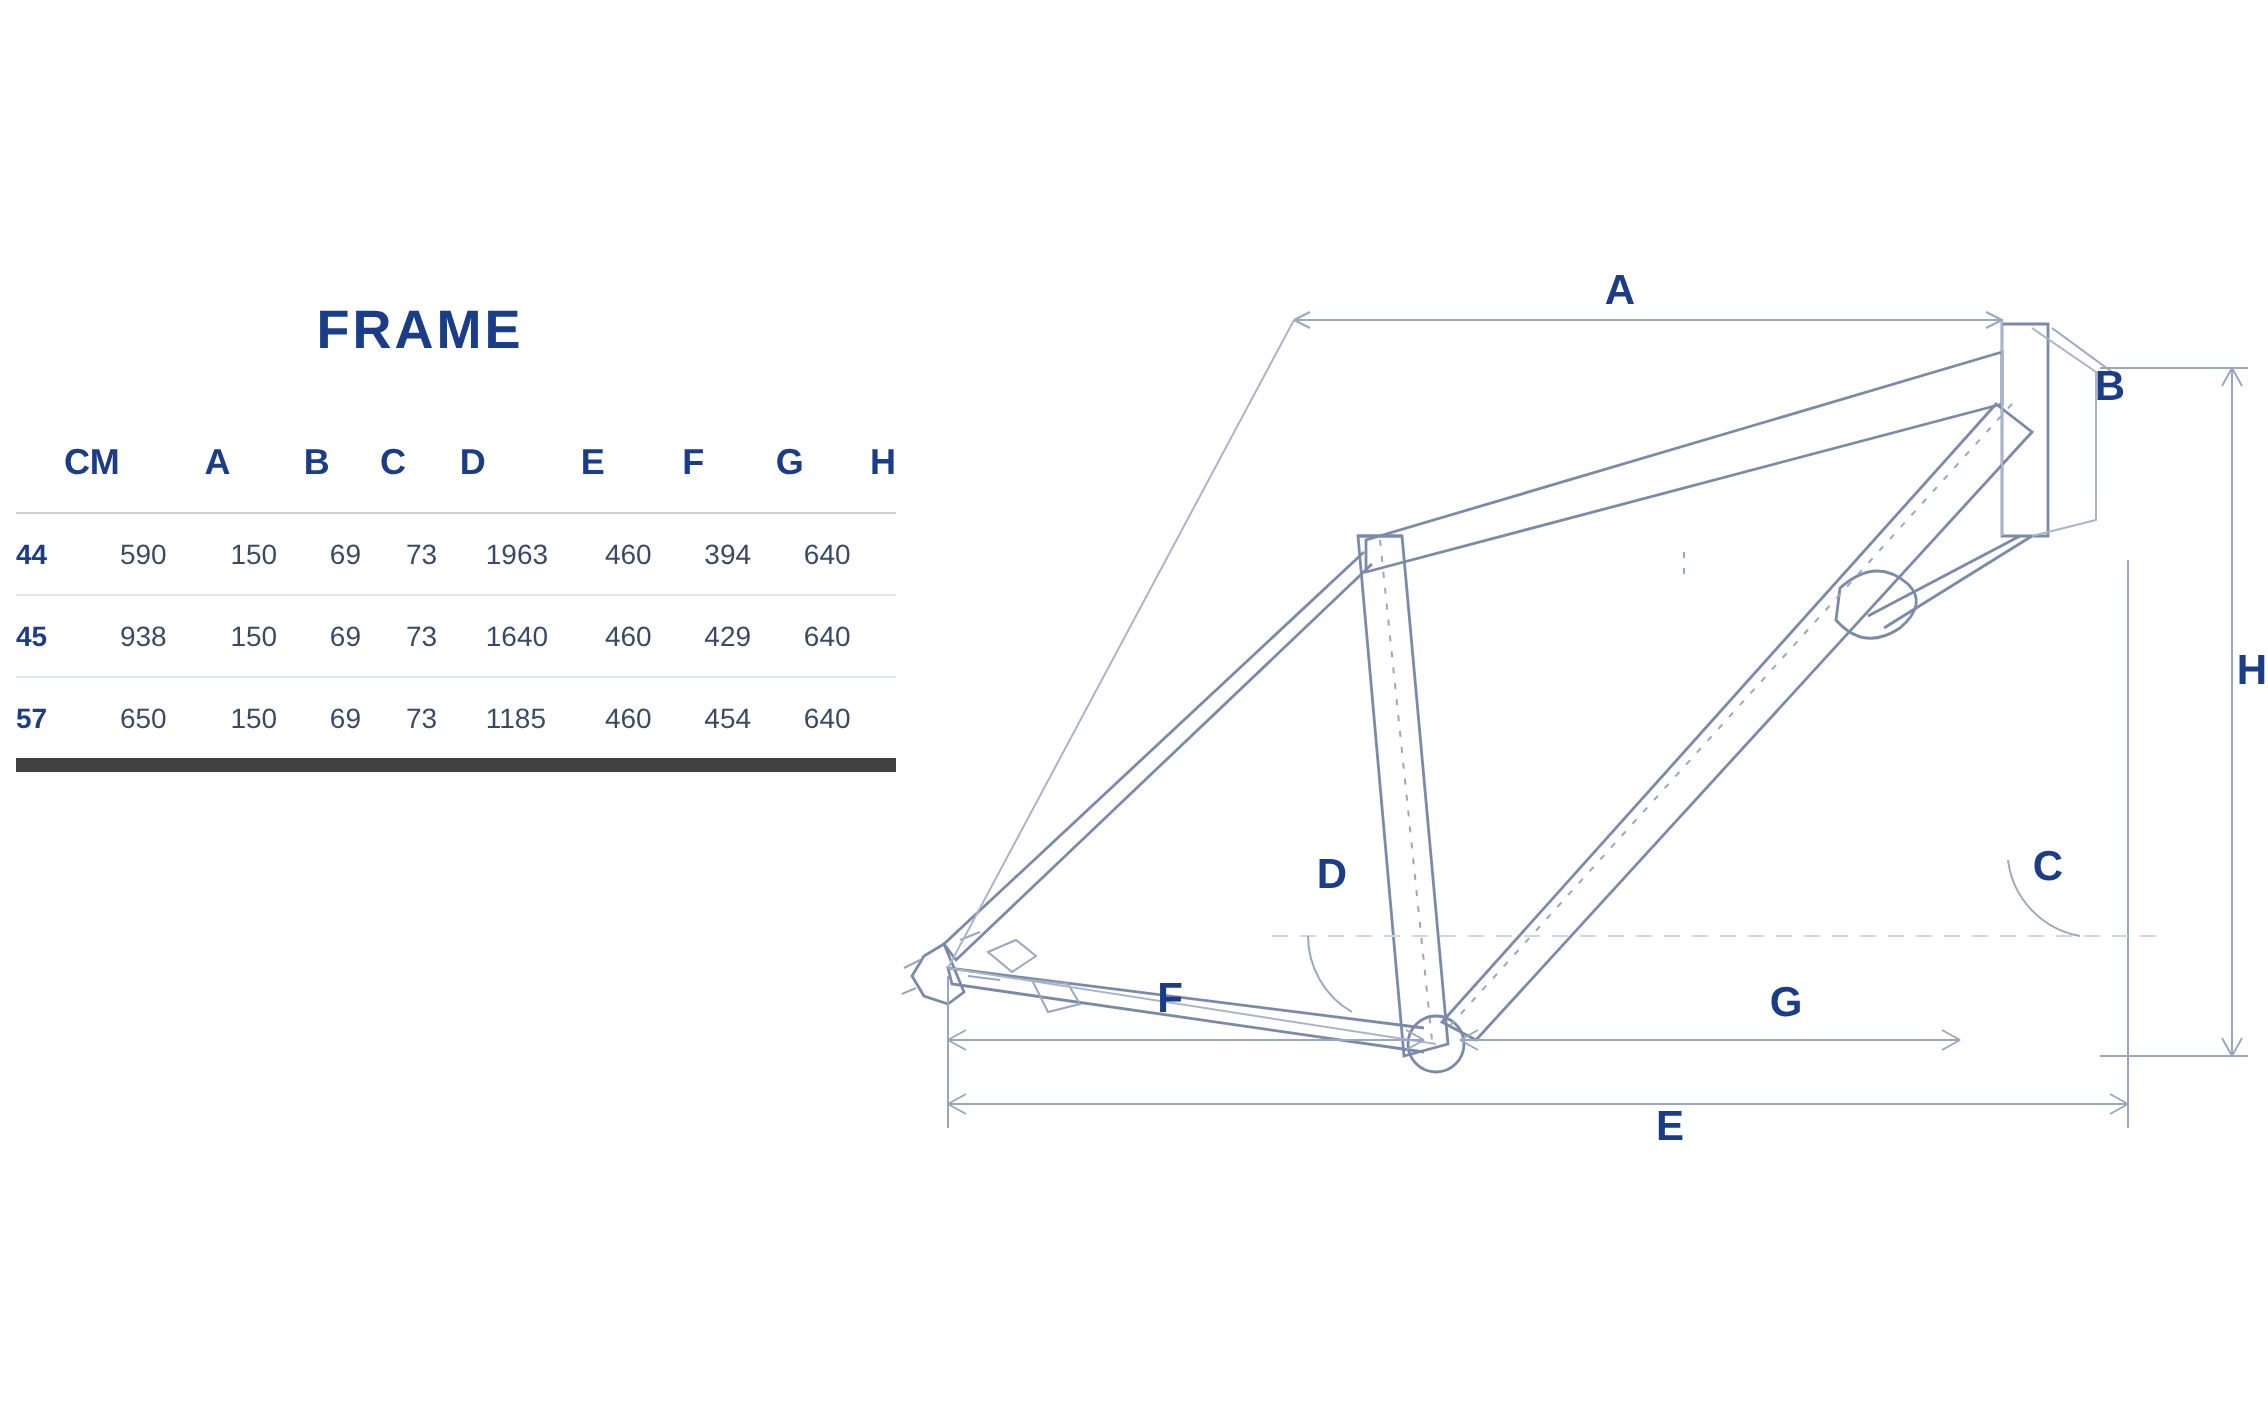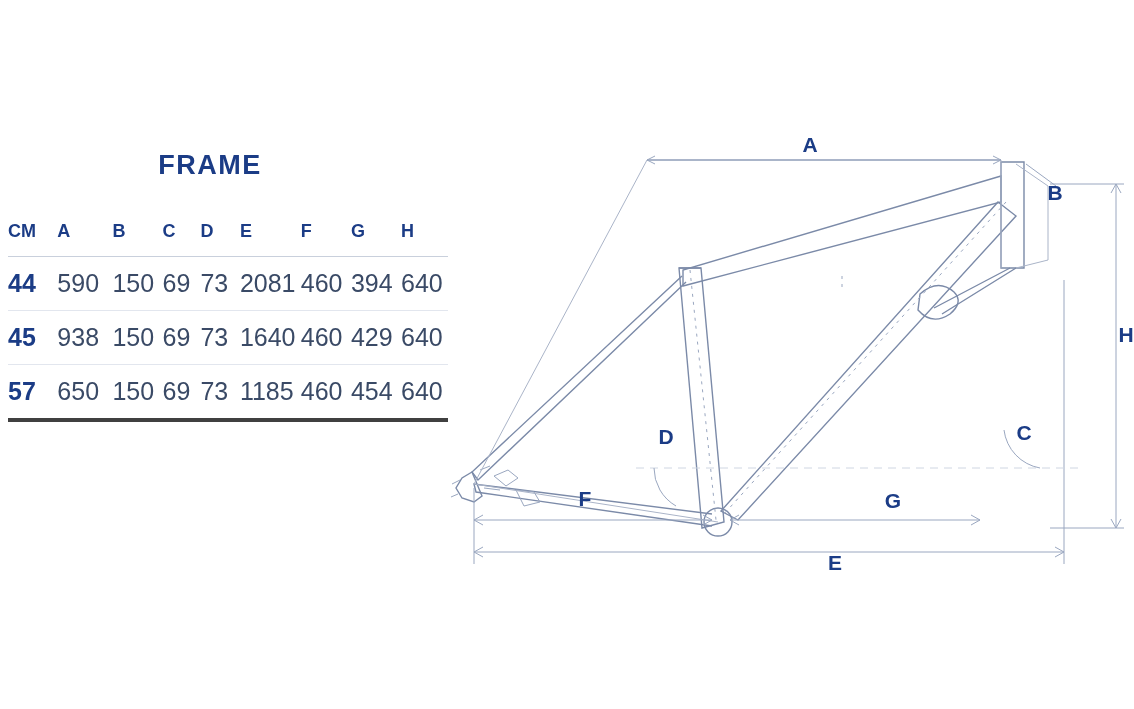--- a/index.html
+++ b/index.html
@@ -37,38 +37,39 @@
     text-align: center;
     margin-left: -30px;
     margin-bottom: 28px;
   }
   table.spec {
     border-collapse: collapse;
     width: 440px;
     margin-left: 8px;
   }
   table.spec th, table.spec td {
-    font-size: 25px;
+    font-size: 14px;
     color: #3a4a66;
     text-align: left;
     padding: 12px 0 12px 0;
     font-weight: normal;
     white-space: nowrap;
   }
   table.spec thead th {
     color: #1b3c86;
     font-weight: bold;
     font-size: 18px;
     padding-bottom: 14px;
     border-bottom: 1px solid #c9d0dc;
+    text-align: right;
   }
   table.spec tbody tr {
     border-bottom: 1px solid #e2e6ee;
   }
-  table.spec tbody tr:last-child { border-bottom: 4px solid #404040; }
+  table.spec tbody tr:last-child { border-bottom: 7px solid #404040; }
   table.spec tbody td.size {
     color: #1b3c86;
     font-weight: bold;
   }
   
   .c0 { width: 54px; }
   .c1 { width: 58px; }
   .c2 { width: 52px; }
   .c3 { width: 40px; }
   .c4 { width: 42px; }
@@ -115,21 +116,21 @@
           <th class="c8">H</th>
         </tr>
       </thead>
       <tbody>
         <tr>
           <td class="c0 size">44</td>
           <td class="c1">590</td>
           <td class="c2">150</td>
           <td class="c3">69</td>
           <td class="c4">73</td>
-          <td class="c5">2081</td>
+          <td class="c5">1963</td>
           <td class="c6">460</td>
           <td class="c7">394</td>
           <td class="c8">640</td>
         </tr>
         <tr>
           <td class="c0 size">45</td>
           <td class="c1">938</td>
           <td class="c2">150</td>
           <td class="c3">69</td>
           <td class="c4">73</td>

